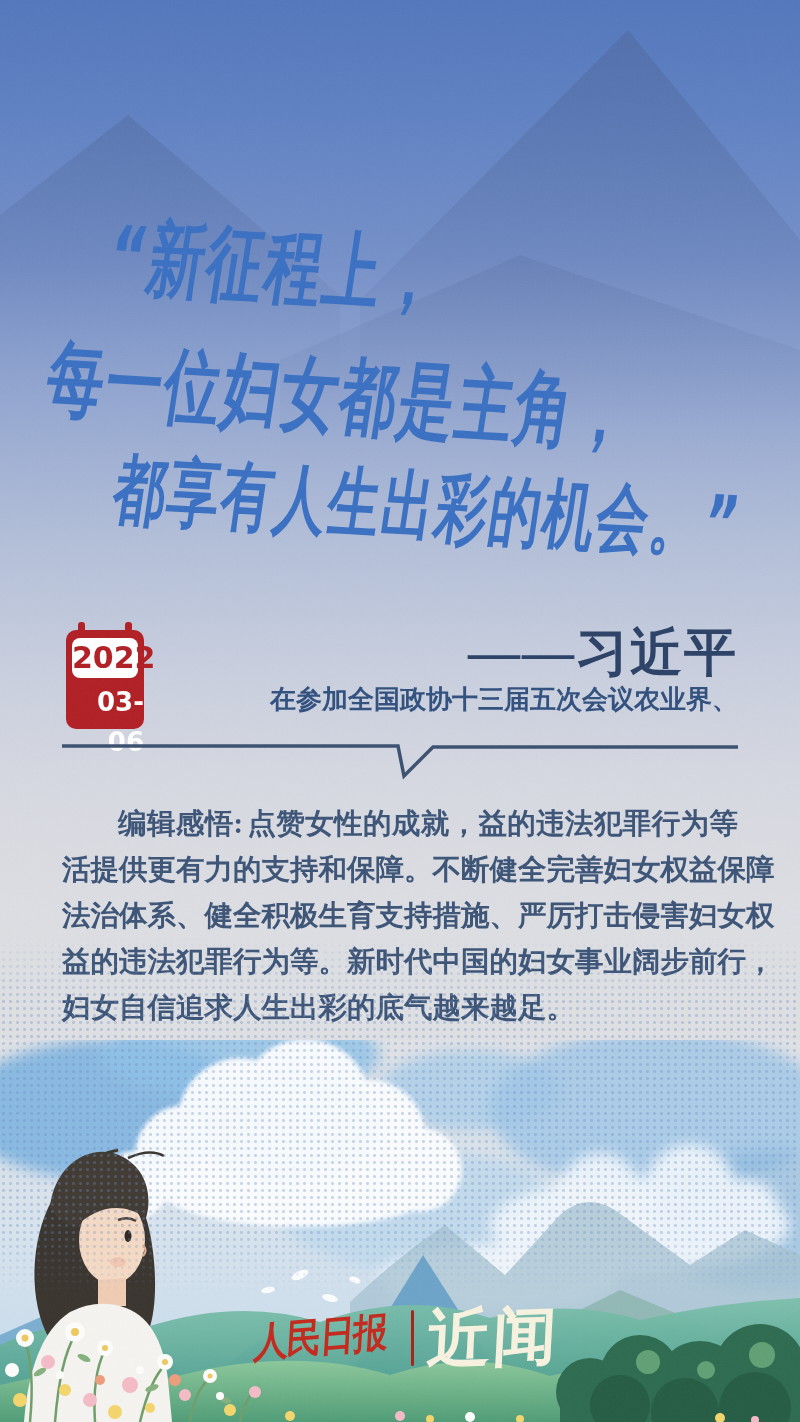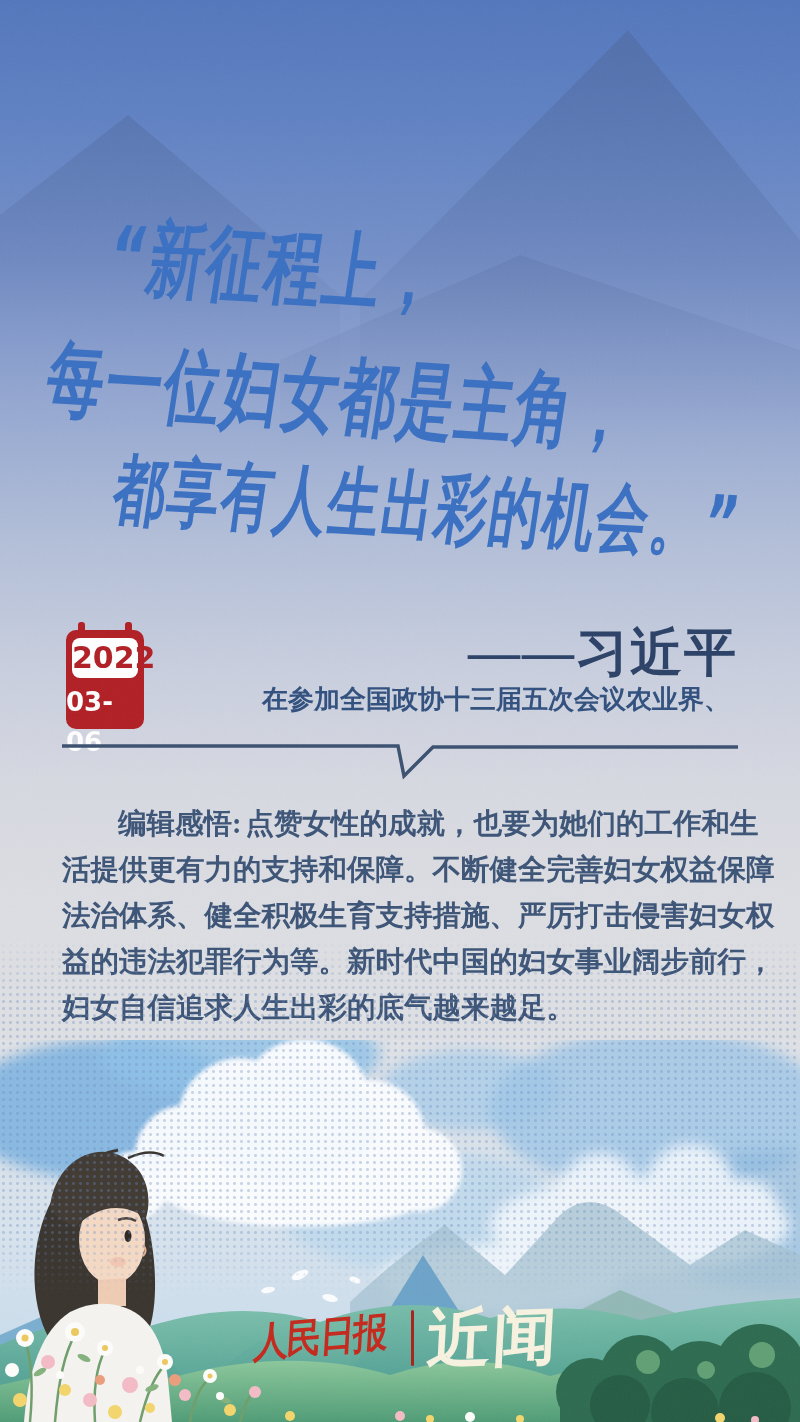--- a/index.html
+++ b/index.html
@@ -23,26 +23,26 @@
 
   
   .calendar{position:absolute;left:66px;top:630px;width:78px;height:99px;
     background:#b11f24;border-radius:10px;}
   .cal-pin{position:absolute;top:-8px;width:7px;height:16px;background:#b11f24;border-radius:3px;}
   .pin-l{left:12px}.pin-r{right:12px}
   .cal-year{position:absolute;left:6px;right:6px;top:8px;height:40px;background:#ffffff;
     border-radius:8px;color:#b11f24;font:700 30px/40px "DejaVu Sans","Liberation Sans",sans-serif;
     text-align:center;}
   .cal-date{position:absolute;left:0;right:0;top:52px;color:#ffffff;
-    font:700 26px/40px "DejaVu Sans","Liberation Sans",sans-serif;text-align:left;}
+    font:700 26px/40px "DejaVu Sans","Liberation Sans",sans-serif;text-align:right;}
 
   
   .author{position:absolute;right:62px;top:618px;font-size:52px;font-weight:700;
     color:#2b4166;letter-spacing:2px;white-space:nowrap;}
-  .source{position:absolute;right:70px;color:#31507e;font-size:26px;font-weight:700;
+  .source{position:absolute;right:62px;color:#31507e;font-size:26px;font-weight:700;
     text-align:right;white-space:nowrap;}
   .src1{top:682px}.src2{top:711px}
 
   .divider-svg{position:absolute;left:0;top:736px;width:800px;height:50px;}
 
   
   .commentary{position:absolute;left:62px;top:801px;width:676px;color:#3c5477;
     font-size:28.5px;font-weight:600;}
   .c-line{height:46px;line-height:46px;text-align:justify;text-align-last:justify;
     white-space:nowrap;}
@@ -102,21 +102,21 @@
   </div>
 
   <div class="author">——习近平</div>
   <div class="source src1">在参加全国政协十三届五次会议农业界、</div>
 
   <svg class="divider-svg" viewBox="0 0 800 50" preserveAspectRatio="none">
     <polyline points="62,10 398,10 404,40 433,11 738,11" fill="none" stroke="#3b5170" stroke-width="3.5" stroke-linejoin="miter"></polyline>
   </svg>
 
   <div class="commentary">
-    <div class="c-line first"><span class="c-label">编辑感悟:</span><span>点赞女性的成就，也要为她们的工作和生</span></div>
+    <div class="c-line first"><span class="c-label">编辑感悟:</span><span>点赞女性的成就，益的违法犯罪行为等</span></div>
     <div class="c-line">活提供更有力的支持和保障。不断健全完善妇女权益保障</div>
     <div class="c-line">法治体系、健全积极生育支持措施、严厉打击侵害妇女权</div>
     <div class="c-line">益的违法犯罪行为等。新时代中国的妇女事业阔步前行，</div>
     <div class="c-line last">妇女自信追求人生出彩的底气越来越足。</div>
   </div>
 
   <svg class="illustration" viewBox="0 0 800 382" preserveAspectRatio="none">
     <defs>
       <linearGradient id="skyg" x1="0" y1="0" x2="0" y2="1">
         <stop offset="0" stop-color="#e2e3e6"></stop>

